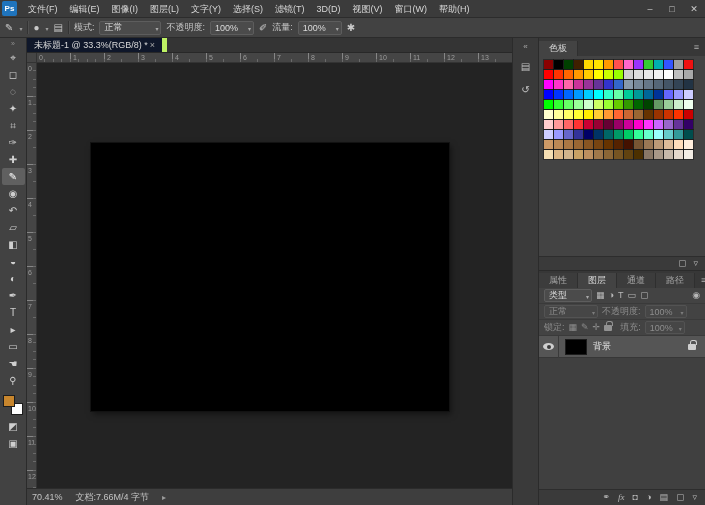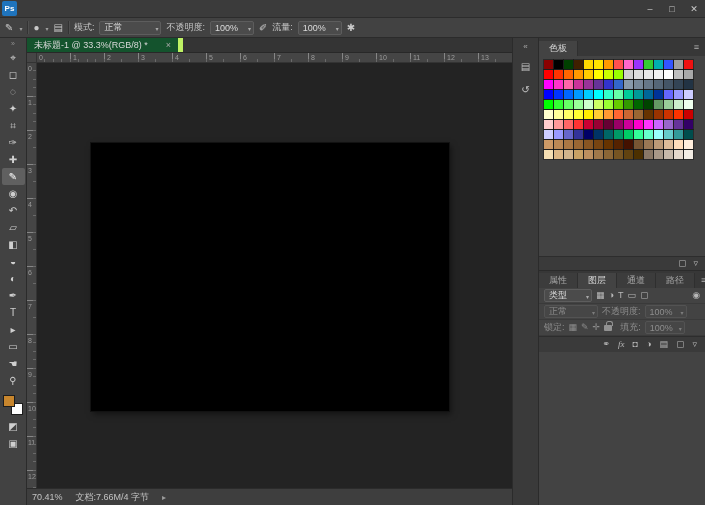--- a/index.html
+++ b/index.html
@@ -36,21 +36,21 @@
   .tool{width:23px;height:17px;display:flex;align-items:center;justify-content:center;border-radius:2px;color:#cfcfcf}
   .tool.selected{background:#606060;color:#fff}
   .tglyph{font-size:10px;line-height:1}
   .fgbg{position:relative;width:22px;height:22px;margin:5px 0 2px}
   .bgc{position:absolute;right:1px;bottom:1px;width:12px;height:12px;border:1px solid #1d1d1d}
   .fgc{position:absolute;left:1px;top:1px;width:12px;height:12px;border:1px solid #1d1d1d}
 
   
   .center{width:485px;display:flex;flex-direction:column;flex:none}
   .tabbar{height:15px;background:#343434;display:flex;border-bottom:1px solid #282828}
-  .doctab{display:flex;align-items:center;gap:18px;background:#14532d;color:#d8d8d8;padding:0 7px;border-right:5px solid #bef264;white-space:nowrap}
+  .doctab{display:flex;align-items:center;gap:2px;background:#0f172a;color:#d8d8d8;padding:0 7px;border-right:5px solid #bef264;white-space:nowrap}
   .tabclose{color:#a8a8a8;font-size:9px}
   .canvas-area{flex:1;display:grid;grid-template-columns:10px 1fr;grid-template-rows:10px 1fr}
   .ruler-corner{background:#454545;border-right:1px solid #333;border-bottom:1px solid #333}
   .ruler-top{position:relative;background:#454545;border-bottom:1px solid #333;overflow:hidden}
   .ruler-top::before{content:"";position:absolute;inset:0;background:repeating-linear-gradient(to right,transparent 0,transparent 33px,#868686 33px,#868686 34px)}
   .ruler-top::after{content:"";position:absolute;left:0;right:0;bottom:0;height:3px;background:repeating-linear-gradient(to right,transparent 0,transparent 7.5px,#696969 7.5px,#696969 8.5px)}
   .ruler-left{position:relative;background:#454545;border-right:1px solid #333;overflow:hidden}
   .ruler-left::before{content:"";position:absolute;inset:0;background:repeating-linear-gradient(to bottom,transparent 0,transparent 33px,#868686 33px,#868686 34px)}
   .ruler-left::after{content:"";position:absolute;top:0;bottom:0;right:0;width:3px;background:repeating-linear-gradient(to bottom,transparent 0,transparent 7.5px,#696969 7.5px,#696969 8.5px)}
   .rlabel{position:absolute;color:#9c9c9c;font-size:7px;line-height:7px}
@@ -100,20 +100,33 @@
   .layer .padlock{margin-right:9px}
   .lfoot{height:16px;background:#3a3a3a;border-top:1px solid #2d2d2d;display:flex;align-items:center;justify-content:flex-end;gap:8px;padding:0 8px;flex:none}
 </style>
 </head>
 <body>
 
 <div class="app">
 
   <div class="titlebar">
     <div class="pslogo">Ps</div>
+    <div class="menus">
+        <span class="menu-item">文件(F)</span>
+        <span class="menu-item">编辑(E)</span>
+        <span class="menu-item">图像(I)</span>
+        <span class="menu-item">图层(L)</span>
+        <span class="menu-item">文字(Y)</span>
+        <span class="menu-item">选择(S)</span>
+        <span class="menu-item">滤镜(T)</span>
+        <span class="menu-item">3D(D)</span>
+        <span class="menu-item">视图(V)</span>
+        <span class="menu-item">窗口(W)</span>
+        <span class="menu-item">帮助(H)</span>
+      </div>
     <div class="wincontrols">
       <span class="winbtn">–</span>
       <span class="winbtn">□</span>
       <span class="winbtn">✕</span>
     </div>
   </div>
 
   <div class="optionsbar">
     <span class="obbtn caretafter">
       <span class="obicon">✎</span>
@@ -467,20 +480,30 @@
           <span class="lbl dimtext">锁定:</span>
           <span class="ficons" style="flex:0 0 auto">
               <span class="pico dim">▦</span>
               <span class="pico dim">✎</span>
               <span class="pico dim">✛</span>
               <span class="padlock dim"></span>
             </span>
           <span class="lbl dimtext" style="margin-left:4px">填充:</span>
           <span class="dd ddsmall disabled" style="width:40px">100%</span>
         </div>
+        <div class="llist">
+          <div class="layer">
+            <span class="eyewrap">
+              <span class="eye"></span>
+            </span>
+            <span class="thumb" style="background: rgb(0, 0, 0);"></span>
+            <span class="lname">背景</span>
+            <span class="padlock"></span>
+          </div>
+        </div>
         <div class="lfoot">
             <span class="pico ">⚭</span>
             <span class="pico fxico">fx</span>
             <span class="pico ">◘</span>
             <span class="pico ">◑</span>
             <span class="pico ">▤</span>
             <span class="pico ">▢</span>
             <span class="pico ">▿</span>
           </div>
       </div>

